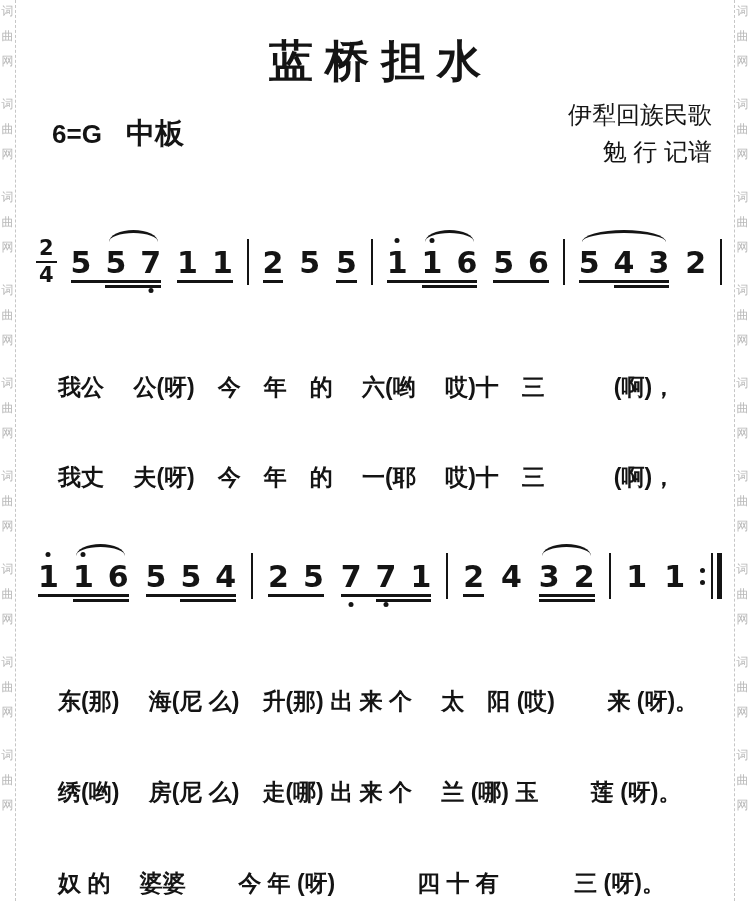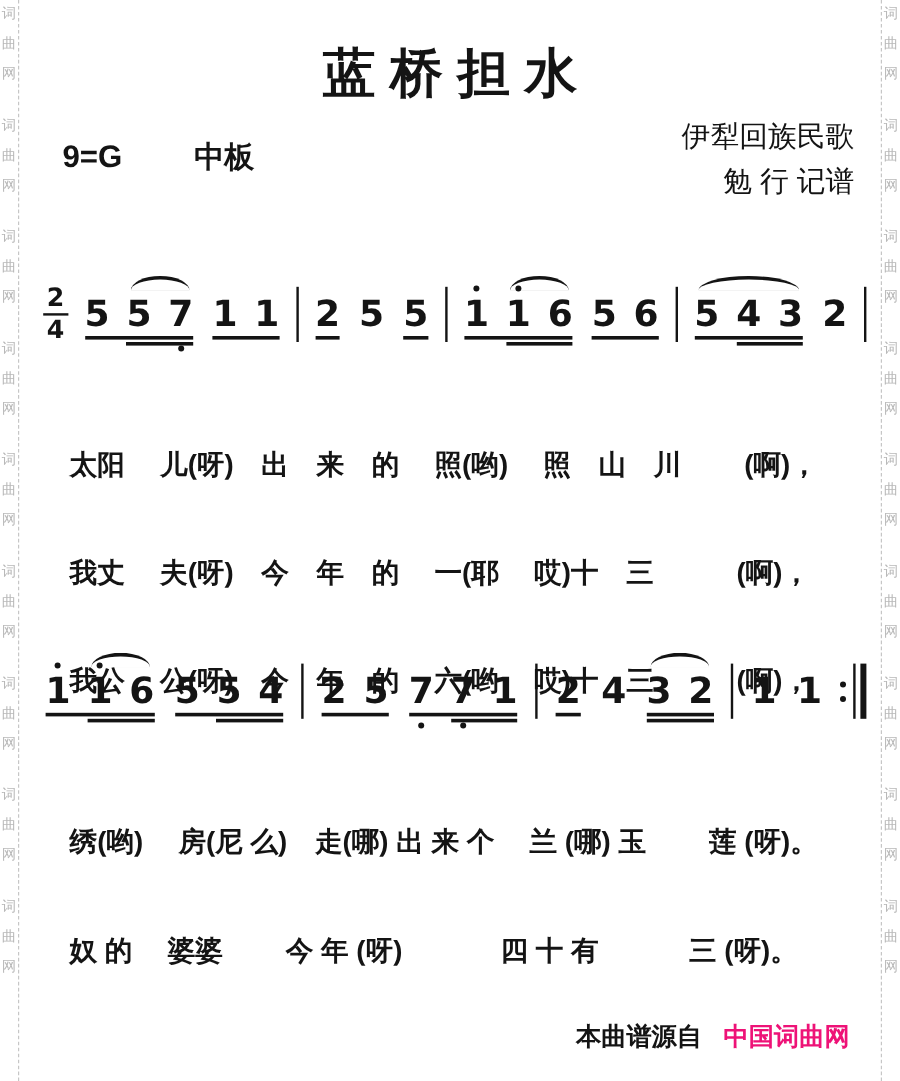--- a/index.html
+++ b/index.html
@@ -9,21 +9,21 @@
   
   .wmcol{position:absolute;top:0;bottom:0;width:16px;display:flex;flex-direction:column;align-items:center;padding-top:5px;box-sizing:border-box;}
   .wmcol.left{left:0;border-right:1px dashed #c6c6c6;}
   .wmcol.right{right:0;border-left:1px dashed #c6c6c6;}
   .wmgrp{margin-bottom:18px;}
   .wmch{font-size:12px;line-height:1;margin-bottom:13px;color:#b8b8b8;text-align:center;}
 
   
   .title{position:absolute;top:22px;left:0;right:0;text-align:center;font-size:44px;font-weight:900;letter-spacing:12px;padding-left:12px;margin-top:10px;}
   .keyrow{position:absolute;left:52px;top:114px;font-size:26px;font-weight:800;}
-  .tempo{margin-left:60px;font-size:25px;font-weight:800;}
+  .tempo{margin-left:24px;font-size:29px;font-weight:800;}
   .credits{position:absolute;right:38px;top:96px;text-align:right;font-size:24px;font-weight:400;line-height:37px;}
 
   
   .mline{position:absolute;left:36px;right:28px;display:flex;justify-content:space-between;align-items:center;}
   .mline1{top:230px;}
   .mline2{top:544px;}
   .grp{position:relative;display:inline-flex;gap:14px;padding:18px 2px 16px;}
   .nw{position:relative;display:inline-block;}
   .nd{font-family:"DejaVu Sans",sans-serif;font-weight:800;font-size:30px;line-height:1;color:#141414;}
   .odot{position:absolute;left:50%;transform:translateX(-50%);width:5px;height:5px;border-radius:50%;background:#141414;}
@@ -149,21 +149,21 @@
       </div>
       <div class="wmgrp">
         <div class="wmch">词</div>
         <div class="wmch">曲</div>
         <div class="wmch">网</div>
       </div>
     </div>
 
   <div class="title">蓝桥担水</div>
   <div class="keyrow">
-    <span>9=G</span><span class="tempo">中板</span>
+    <span>6=G</span><span class="tempo">中板</span>
   </div>
   <div class="credits">
     <div>伊犁回族民歌</div>
     <div>勉  行  记谱</div>
   </div>
 
   <div class="mline mline1" id="mline1">
       <span class="ts">
         <span class="tstop">2</span>
         <span class="tsbot">4</span>
@@ -216,23 +216,22 @@
         <i class="beam b2" style="left: 36.875px; width: 55.75px;"></i>
         <i class="slur" style="left: 5.4375px; width: 83.75px;"></i>
       </span>
       <span class="grp">
         <span class="nw"><span class="nd">2</span></span>
       </span>
       <span class="barline"></span>
     </div>
 
   <div class="verse verse1">
-    <div class="lrow">太阳　 儿(呀)　出　来　的　 照(哟)　 照　山　川　　 (啊)，</div>
+    <div class="lrow">我公　 公(呀)　今　年　的　 六(哟　 哎)十　三　　　(啊)，</div>
     <div class="lrow">我丈　 夫(呀)　今　年　的　 一(耶　 哎)十　三　　　(啊)，</div>
-    <div class="lrow">我公　 公(呀)　今　年　的　 六(哟　 哎)十　三　　　(啊)，</div>
   </div>
 
   <div class="mline mline2" id="mline2">
       <span class="grp">
         <span class="nw"><span class="nd">1</span><i class="odot hi"></i></span>
         <span class="nw"><span class="nd">1</span><i class="odot hi"></i></span>
         <span class="nw"><span class="nd">6</span></span>
         <i class="beam b1" style="left: 2px; width: 90.625px;"></i>
         <i class="beam b2" style="left: 36.875px; width: 55.75px;"></i>
         <i class="slur" style="left: 40.3125px; width: 48.875px;"></i>
@@ -283,24 +282,22 @@
         <span class="rcolon">
           <i></i>
           <i></i>
         </span>
         <span class="rthin"></span>
         <span class="rthick"></span>
       </span>
     </div>
 
   <div class="verse verse2">
+    <div class="lrow">东(那)　 海(尼 么)　升(那) 出 来 个　 太　阳 (哎)　 　来 (呀)。</div>
     <div class="lrow">绣(哟)　 房(尼 么)　走(哪) 出 来 个　 兰 (哪) 玉　 　莲 (呀)。</div>
     <div class="lrow">奴 的　 婆婆　 　今 年 (呀)　 　　 四 十 有　 　　三 (呀)。</div>
     
     
     
   </div>
 
-  <div class="footer">
-    <span>本曲谱源自</span><span class="site">中国词曲网</span>
-  </div>
 
 </div>
 
 </body></html>

